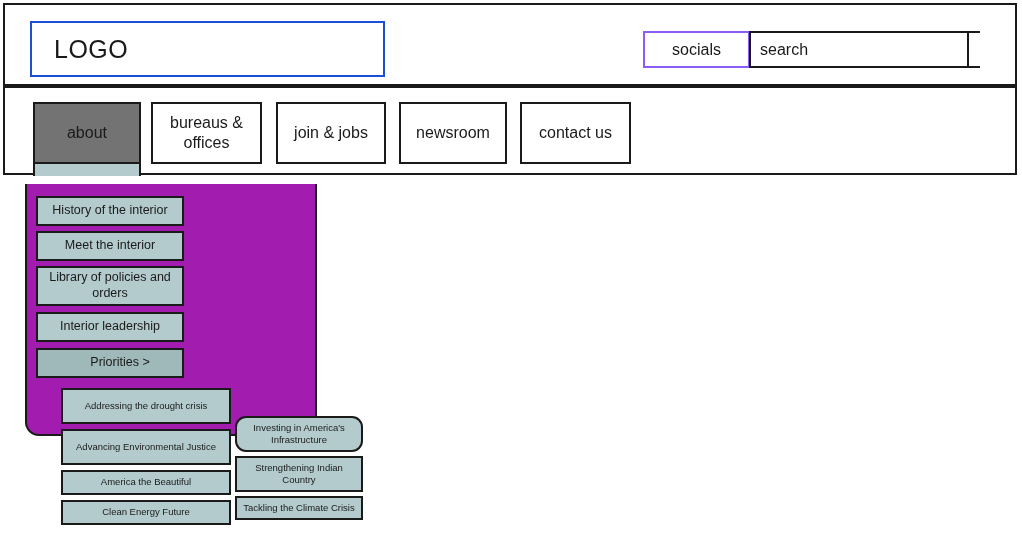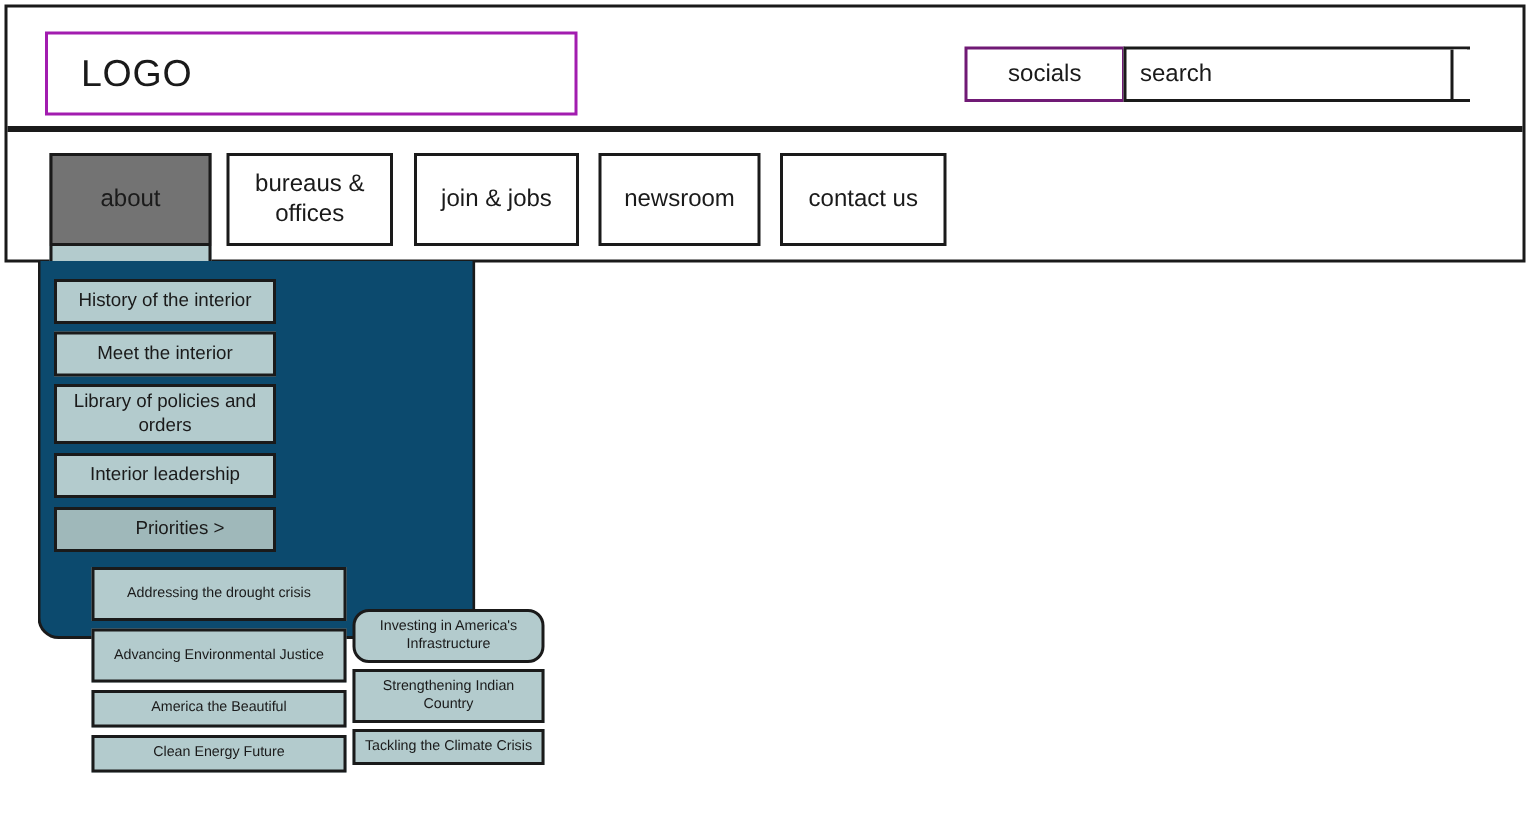--- a/index.html
+++ b/index.html
@@ -39,40 +39,40 @@
     border-bottom: 4px solid #1a1a1a;
   }
 
   #logo-box {
     position: absolute;
     left: 25px;
     top: 16px;
     width: 355px;
     height: 56px;
     box-sizing: border-box;
-    border: 2px solid #a21caf;
+    border: 2px solid #1d4ed8;
     background: #ffffff;
     display: flex;
     align-items: center;
   }
   #logo-text {
     padding-left: 22px;
     font-size: 25px;
     letter-spacing: 0.5px;
     line-height: 1;
   }
 
   #socials-box {
     position: absolute;
     left: 638px;
     top: 26px;
     width: 107px;
     height: 37px;
     box-sizing: border-box;
-    border: 2px solid #701a75;
+    border: 2px solid #8b5cf6;
     background: #ffffff;
     display: flex;
     align-items: center;
     justify-content: center;
     font-size: 16px;
     cursor: pointer;
   }
 
   #search-group {
     position: absolute;
@@ -142,25 +142,25 @@
     background: #b3cbcd;
     border-left: 2px solid #1a1a1a;
     border-right: 2px solid #1a1a1a;
     box-sizing: border-box;
   }
 
   
   #dropdown-panel {
     position: absolute;
     left: 25px;
-    top: 174px;
+    top: 184px;
     width: 292px;
     height: 252px;
     box-sizing: border-box;
-    background: #0c4a6e;
+    background: #a21caf;
     border: 2px solid #1a1a1a;
     border-top: none;
     border-bottom-left-radius: 14px;
     border-bottom-right-radius: 14px;
   }
 
   .menu-item {
     position: absolute;
     left: 9px;
     width: 148px;

